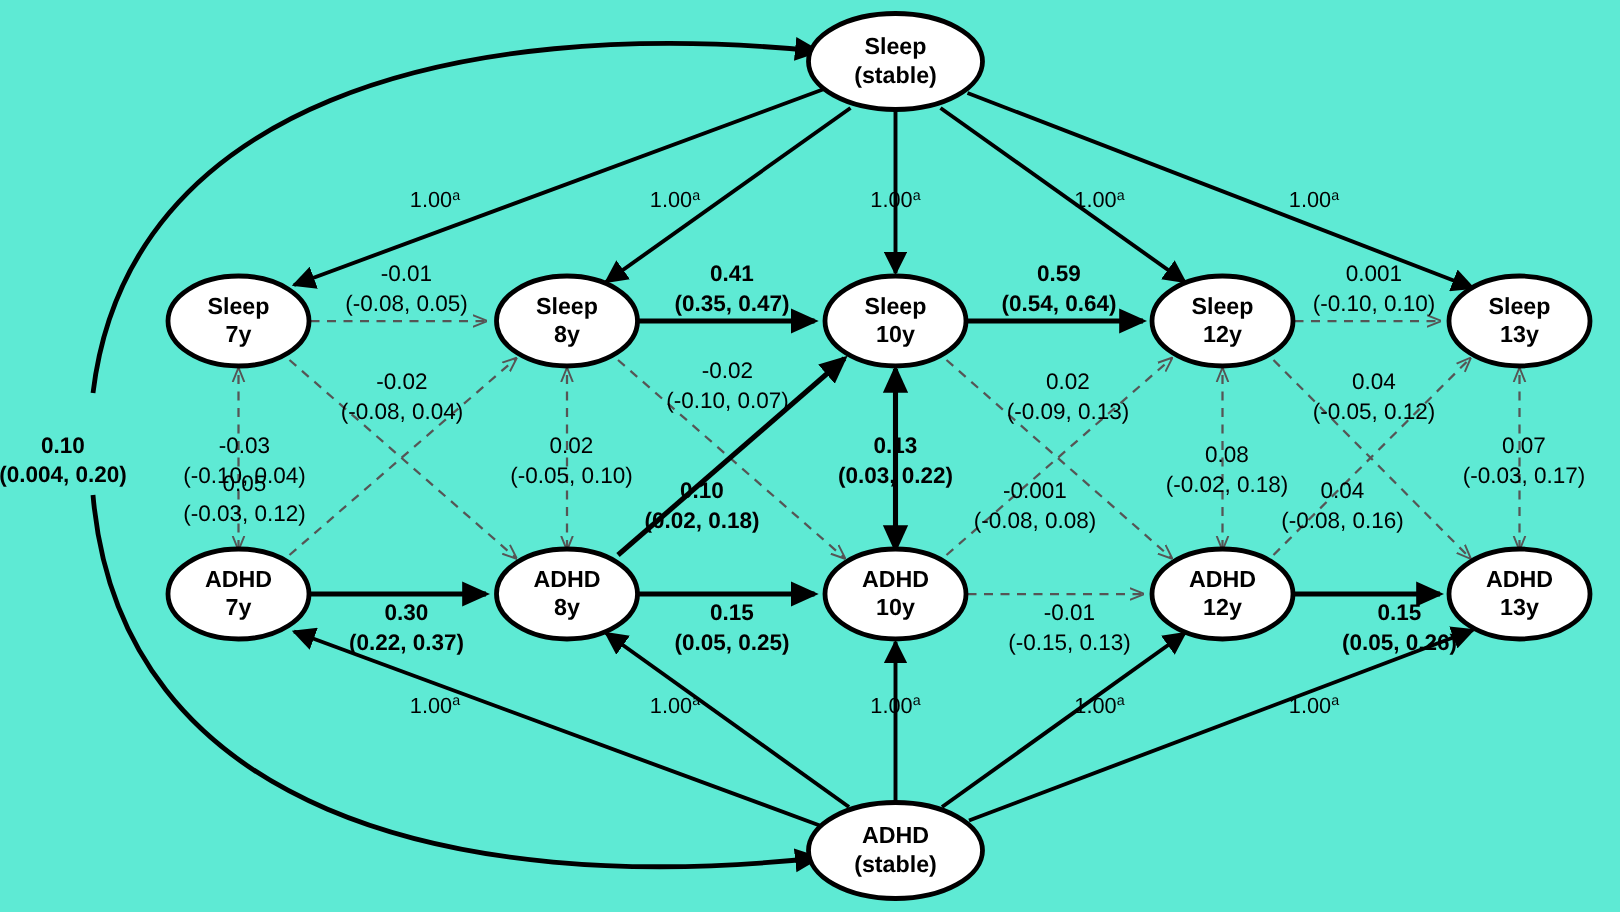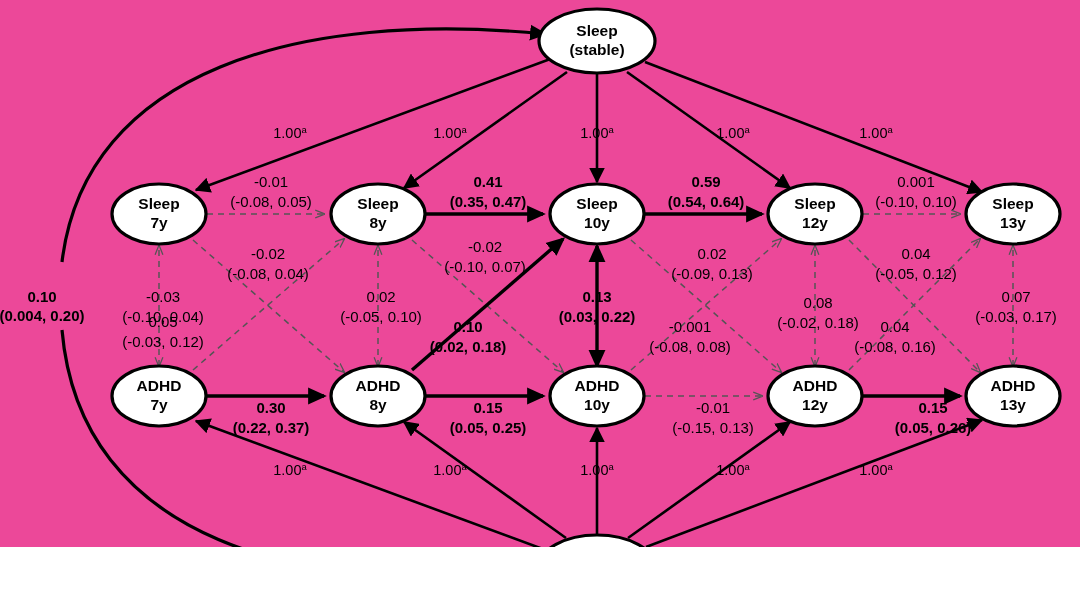--- a/index.html
+++ b/index.html
@@ -1,16 +1,16 @@
 <!DOCTYPE html>
 <html><head>
 <meta charset="utf-8">
 <style>
   html,body{margin:0;padding:0;background:#ffffff;}
-  #stage{position:relative;width:1080px;height:547px;background:#ec4899;
+  #stage{position:relative;width:1080px;height:608px;background:#5eead4;
          font-family:"Liberation Sans",sans-serif;overflow:hidden;}
   svg#diagram{position:absolute;left:0;top:0;width:1080px;height:608px;}
   .node-label{font-family:"Liberation Sans",sans-serif;font-weight:bold;
               font-size:15.5px;fill:#000;text-anchor:middle;}
   .est-b{font-family:"Liberation Sans",sans-serif;font-weight:bold;
          font-size:15px;fill:#000;text-anchor:middle;}
   .est-n{font-family:"Liberation Sans",sans-serif;font-weight:normal;
          font-size:15px;fill:#000;text-anchor:middle;}
   .fix-l{font-family:"Liberation Sans",sans-serif;font-weight:normal;
          font-size:14.5px;fill:#000;text-anchor:middle;}

